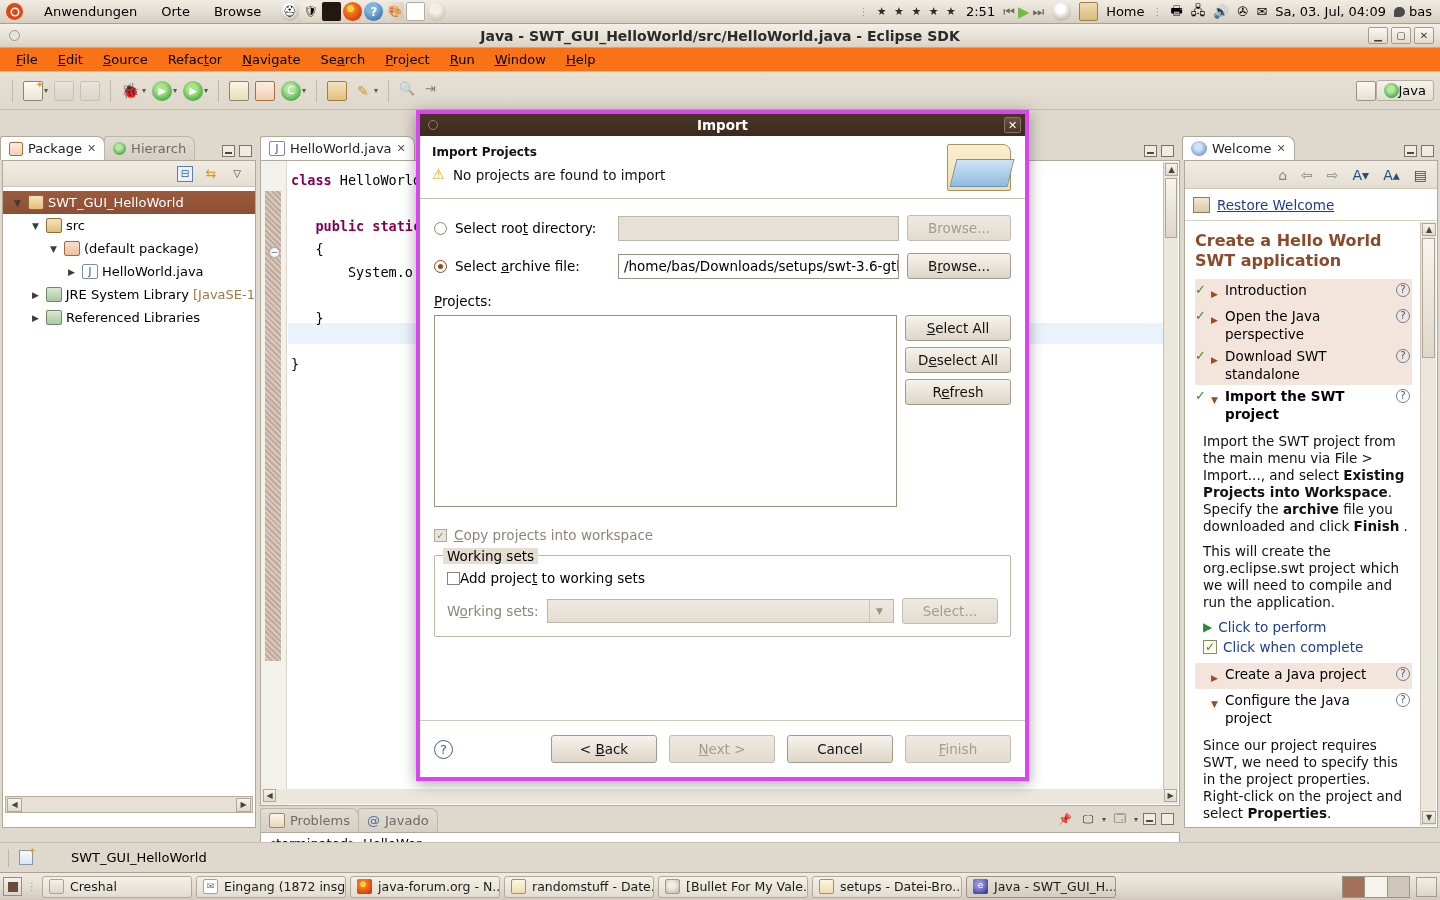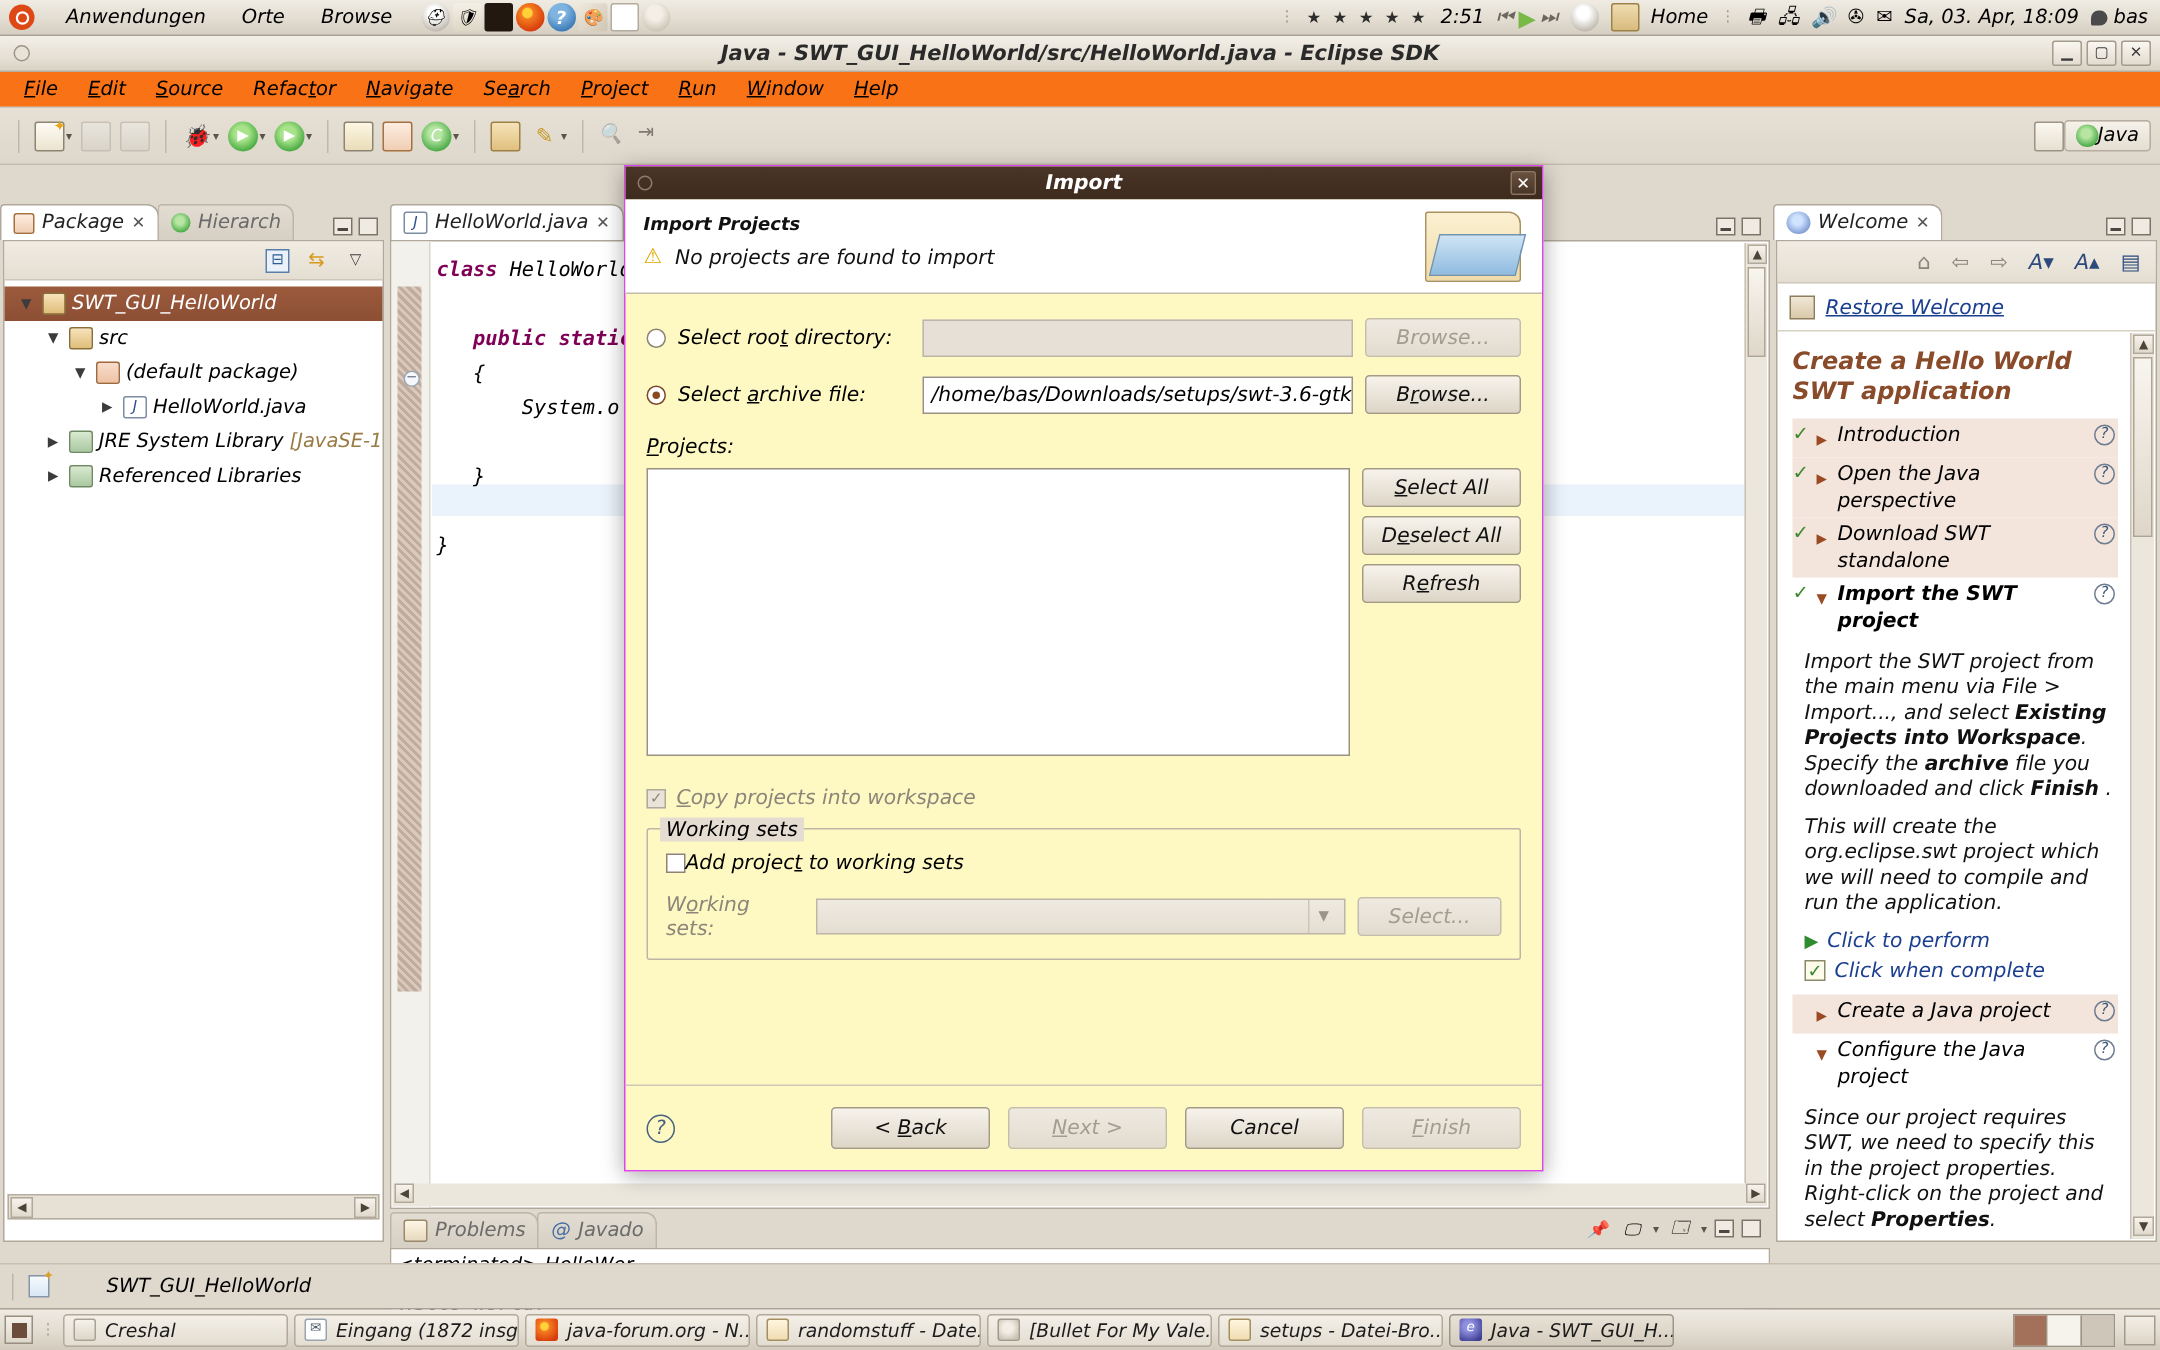--- a/index.html
+++ b/index.html
@@ -4,21 +4,21 @@
 <style>
   * { box-sizing: border-box; }
   html, body {
     margin: 0; padding: 0;
     width: 1440px; height: 900px;
     overflow: hidden;
     font-family: "DejaVu Sans", "Liberation Sans", sans-serif;
     font-size: 13px;
     background: #ded8cd;
   }
-  .screen { position: relative; width: 1168px; height: 900px; font-style: italic; }
+  .screen { position: relative; width: 1168px; height: 900px; }
 
   
   .gnome-top {
     position: absolute; left: 0; top: 0; width: 1440px; height: 24px;
     background: linear-gradient(to bottom, #f0ece3 0%, #e3ddd2 55%, #d5cec1 100%);
     border-bottom: 1px solid #a8a096;
     display: flex; align-items: center; font-size: 13px; color: #000;
   }
   .gnome-menu { display: flex; align-items: center; gap: 14px; padding-left: 6px; }
   .gnome-menu .mi { padding: 2px 5px; cursor: default; }
@@ -209,21 +209,21 @@
   
   .statusbar{ position:absolute; left:0; bottom:0; width:1440px; height:30px; background:#ded8cd;
     border-top:1px solid #c7bfb1; display:flex; align-items:center; gap:10px; padding-left:8px; font-size:13px;}
   .sb-ico{ width:14px;height:15px;background:linear-gradient(#f6fbff,#d8e6f3);border:1px solid #8795a8;position:relative;}
   .sb-ico::after{content:"✦";position:absolute;right:-4px;top:-5px;color:#d9a227;font-size:9px;}
   .sb-sep{ width:1px;height:18px;background:#bdb5a7; }
 
   
   .dialog{
     position:absolute; left:416px; top:110px; width:613px; height:671px;
-    background:#fef9c3; border:1px solid #d946ef;
+    background:#ffffff; border:4px solid #d946ef;
     box-shadow:0 3px 14px rgba(0,0,0,.35);
   }
   .dlg-title{
     height:22px; background:linear-gradient(#4a3526,#3d2b1e);
     display:flex; align-items:center; position:relative; color:#fff;
   }
   .dlg-title .d-dot{ width:10px;height:10px;border:1px solid #8f7c68;border-radius:50%;margin-left:8px; }
   .dlg-title .d-text{ position:absolute;left:0;right:0;text-align:center;font-weight:bold;font-size:13.5px; }
   .dlg-close{ margin-left:auto; margin-right:4px; width:17px;height:16px;
     border:1px solid #8a7560; background:linear-gradient(#6a5140,#4a3526);
@@ -349,21 +349,21 @@
       </span>
       <span class="tico helm"></span>
       <span class="tico folder" style="background:linear-gradient(#f0dcb0,#d8bb7e);border:1px solid #9c8044;"></span>
       <span>Home</span>
       <span class="divider-dots">⋮</span>
       <span>🖶</span>
       <span>🖧</span>
       <span>🔊</span>
       <span>✇</span>
       <span>✉</span>
-      <span class="clocktext">Sa, 03. Apr, 18:09</span>
+      <span class="clocktext">Sa, 03. Jul, 04:09</span>
       <span class="user">
         <span class="bubble"></span>
         <span>bas</span>
       </span>
     </div>
   </div>
 
   <div class="eclipse">
 
     <div class="ec-title">

